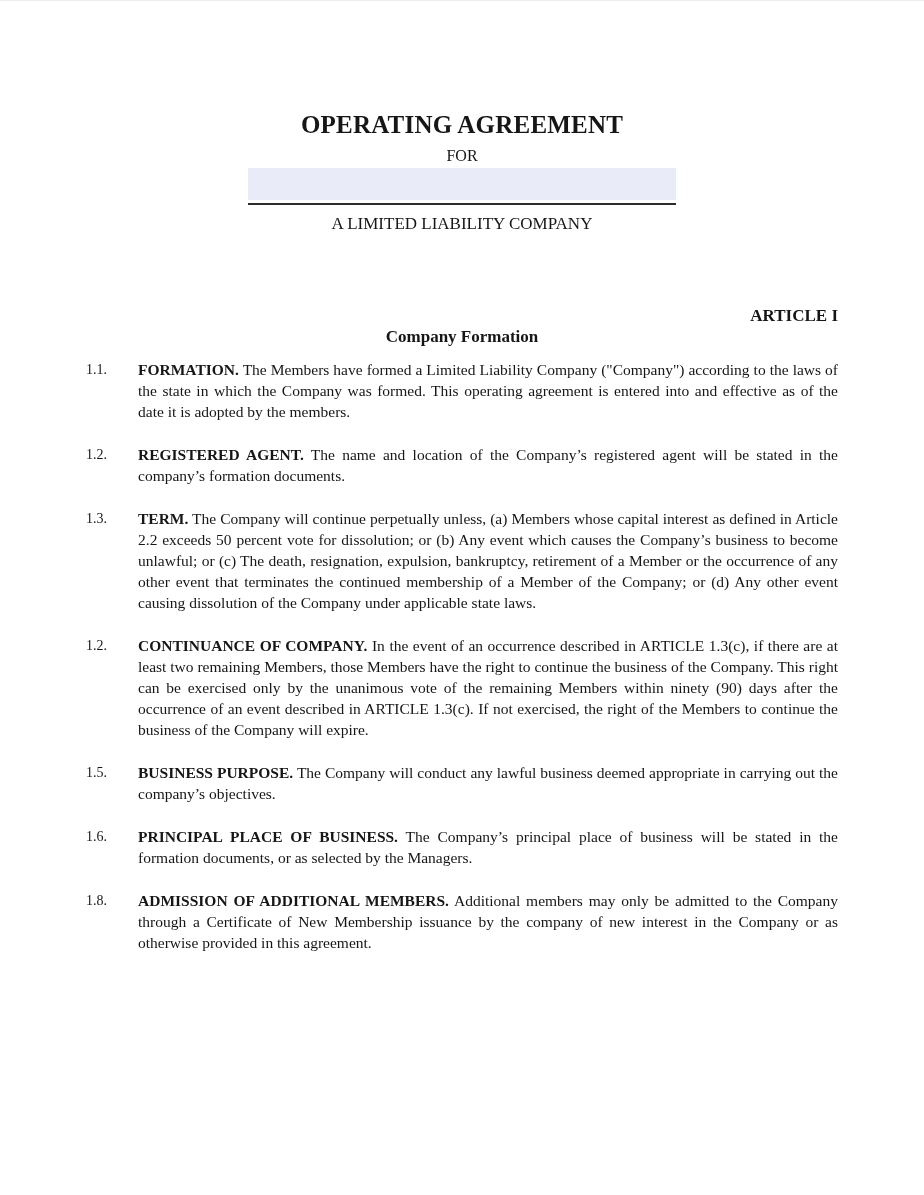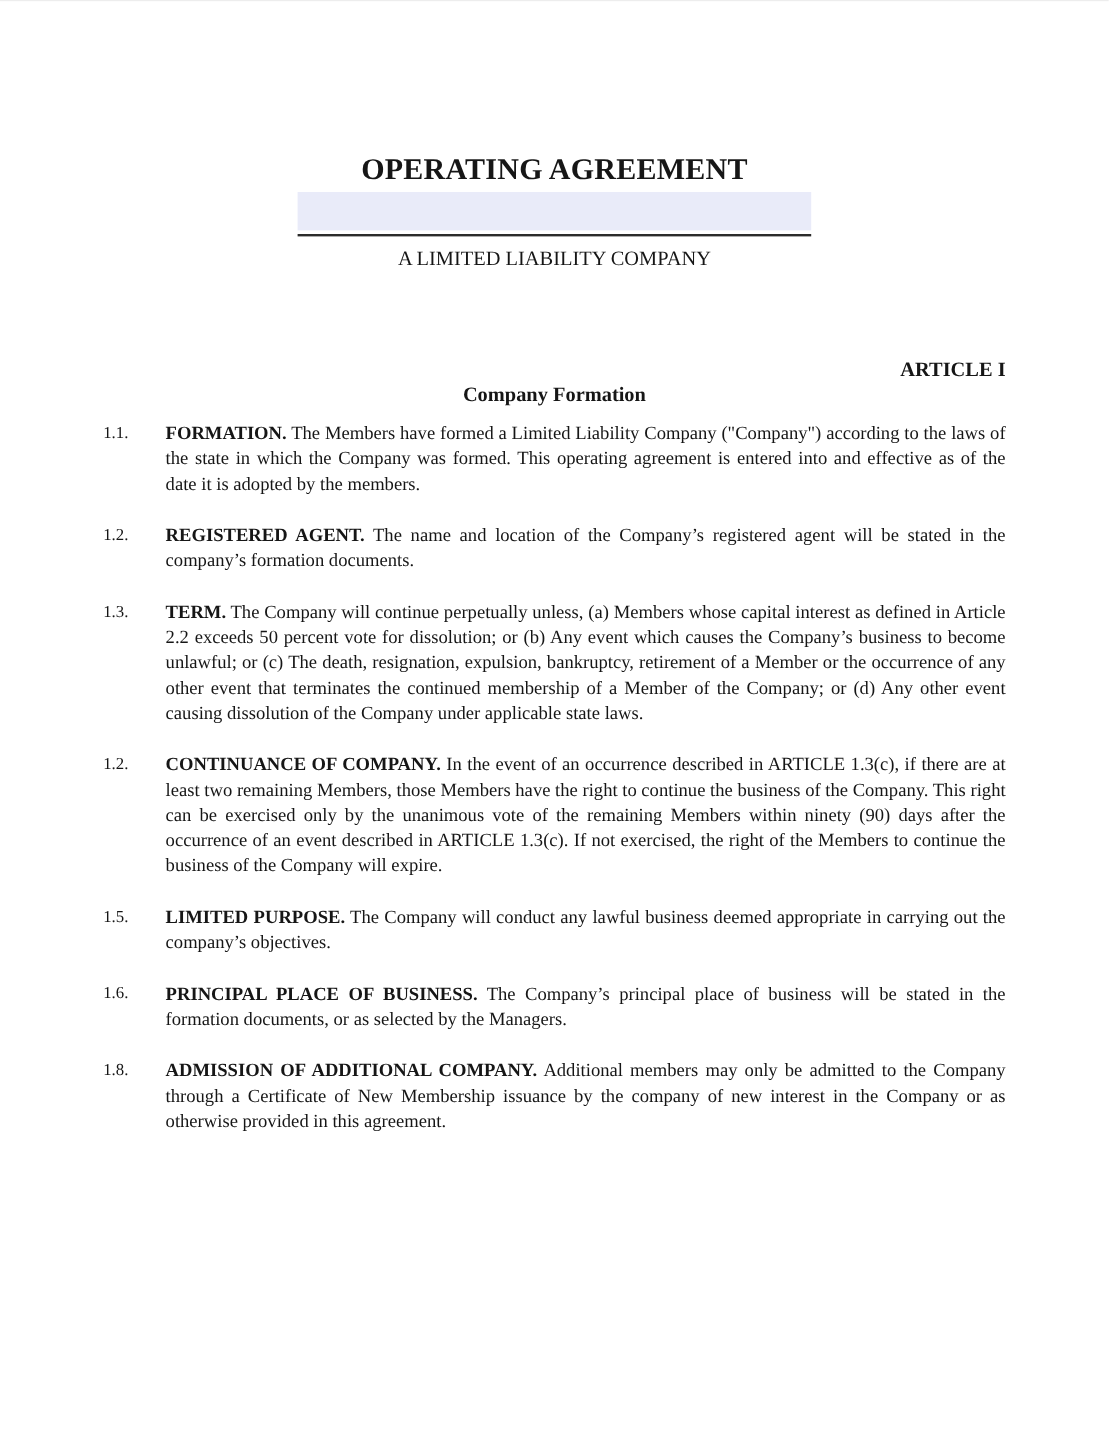--- a/index.html
+++ b/index.html
@@ -1,21 +1,21 @@
 <!DOCTYPE html>
 <html><head>
 <meta charset="utf-8">
 <style>
   html, body { margin: 0; padding: 0; background: #ffffff; }
   .page {
     position: relative;
     width: 924px;
     height: 1195px;
     box-sizing: border-box;
-    padding: 17px 86px;
+    padding: 0 86px;
     background: #ffffff;
     border-top: 1px solid #ededed;
     font-family: "Liberation Serif", serif;
     color: #161616;
     overflow: hidden;
   }
   
   .doc-title {
     margin: 0;
     padding-top: 108px;
@@ -112,20 +112,21 @@
     text-decoration: underline;
   }
 </style>
 </head>
 <body>
 
 <div class="page">
 
   <h1 class="doc-title">OPERATING AGREEMENT</h1>
 
+  <div class="for-label">FOR</div>
 
   <div class="field-wrap">
     <input type="text" class="name-field" value="" style="">
     <div class="field-underline"></div>
   </div>
 
   <div class="llc-subheading">A LIMITED LIABILITY COMPANY</div>
 
   <h2 class="article-heading">ARTICLE I</h2>
   <h3 class="article-subheading">Company Formation</h3>
@@ -147,30 +148,30 @@
       <p class="sec-body"><b class="sec-title">TERM.</b> <span>The Company will continue perpetually unless, (a) Members whose capital interest as defined in Article 2.2 exceeds 50 percent vote for dissolution; or (b) Any event which causes the Company’s business to become unlawful; or (c) The death, resignation, expulsion, bankruptcy, retirement of a Member or the occurrence of any other event that terminates the continued membership of a Member of the Company; or (d) Any other event causing dissolution of the Company under applicable state laws.</span></p>
     </div>
 
     <div class="section">
       <span class="sec-num">1.2.</span>
       <p class="sec-body"><b class="sec-title">CONTINUANCE OF COMPANY.</b> <span>In the event of an occurrence described in ARTICLE 1.3(c), if there are at least two remaining Members, those Members have the right to continue the business of the Company. This right can be exercised only by the unanimous vote of the remaining Members within ninety (90) days after the occurrence of an event described in ARTICLE 1.3(c). If not exercised, the right of the Members to continue the business of the Company will expire.</span></p>
     </div>
 
     <div class="section">
       <span class="sec-num">1.5.</span>
-      <p class="sec-body"><b class="sec-title">LIMITED PURPOSE.</b> <span>The Company will conduct any lawful business deemed appropriate in carrying out the company’s objectives.</span></p>
+      <p class="sec-body"><b class="sec-title">BUSINESS PURPOSE.</b> <span>The Company will conduct any lawful business deemed appropriate in carrying out the company’s objectives.</span></p>
     </div>
 
     <div class="section">
       <span class="sec-num">1.6.</span>
       <p class="sec-body"><b class="sec-title">PRINCIPAL PLACE OF BUSINESS.</b> <span>The Company’s principal place of business will be stated in the formation documents, or as selected by the Managers.</span></p>
     </div>
 
 
     <div class="section">
       <span class="sec-num">1.8.</span>
-      <p class="sec-body"><b class="sec-title">ADMISSION OF ADDITIONAL COMPANY.</b> <span>Additional members may only be admitted to the Company through a Certificate of New Membership issuance by the company of new interest in the Company or as otherwise provided in this agreement.</span></p>
+      <p class="sec-body"><b class="sec-title">ADMISSION OF ADDITIONAL MEMBERS.</b> <span>Additional members may only be admitted to the Company through a Certificate of New Membership issuance by the company of new interest in the Company or as otherwise provided in this agreement.</span></p>
     </div>
 
   </div>
 
 
 </div>
 
 </body></html>

